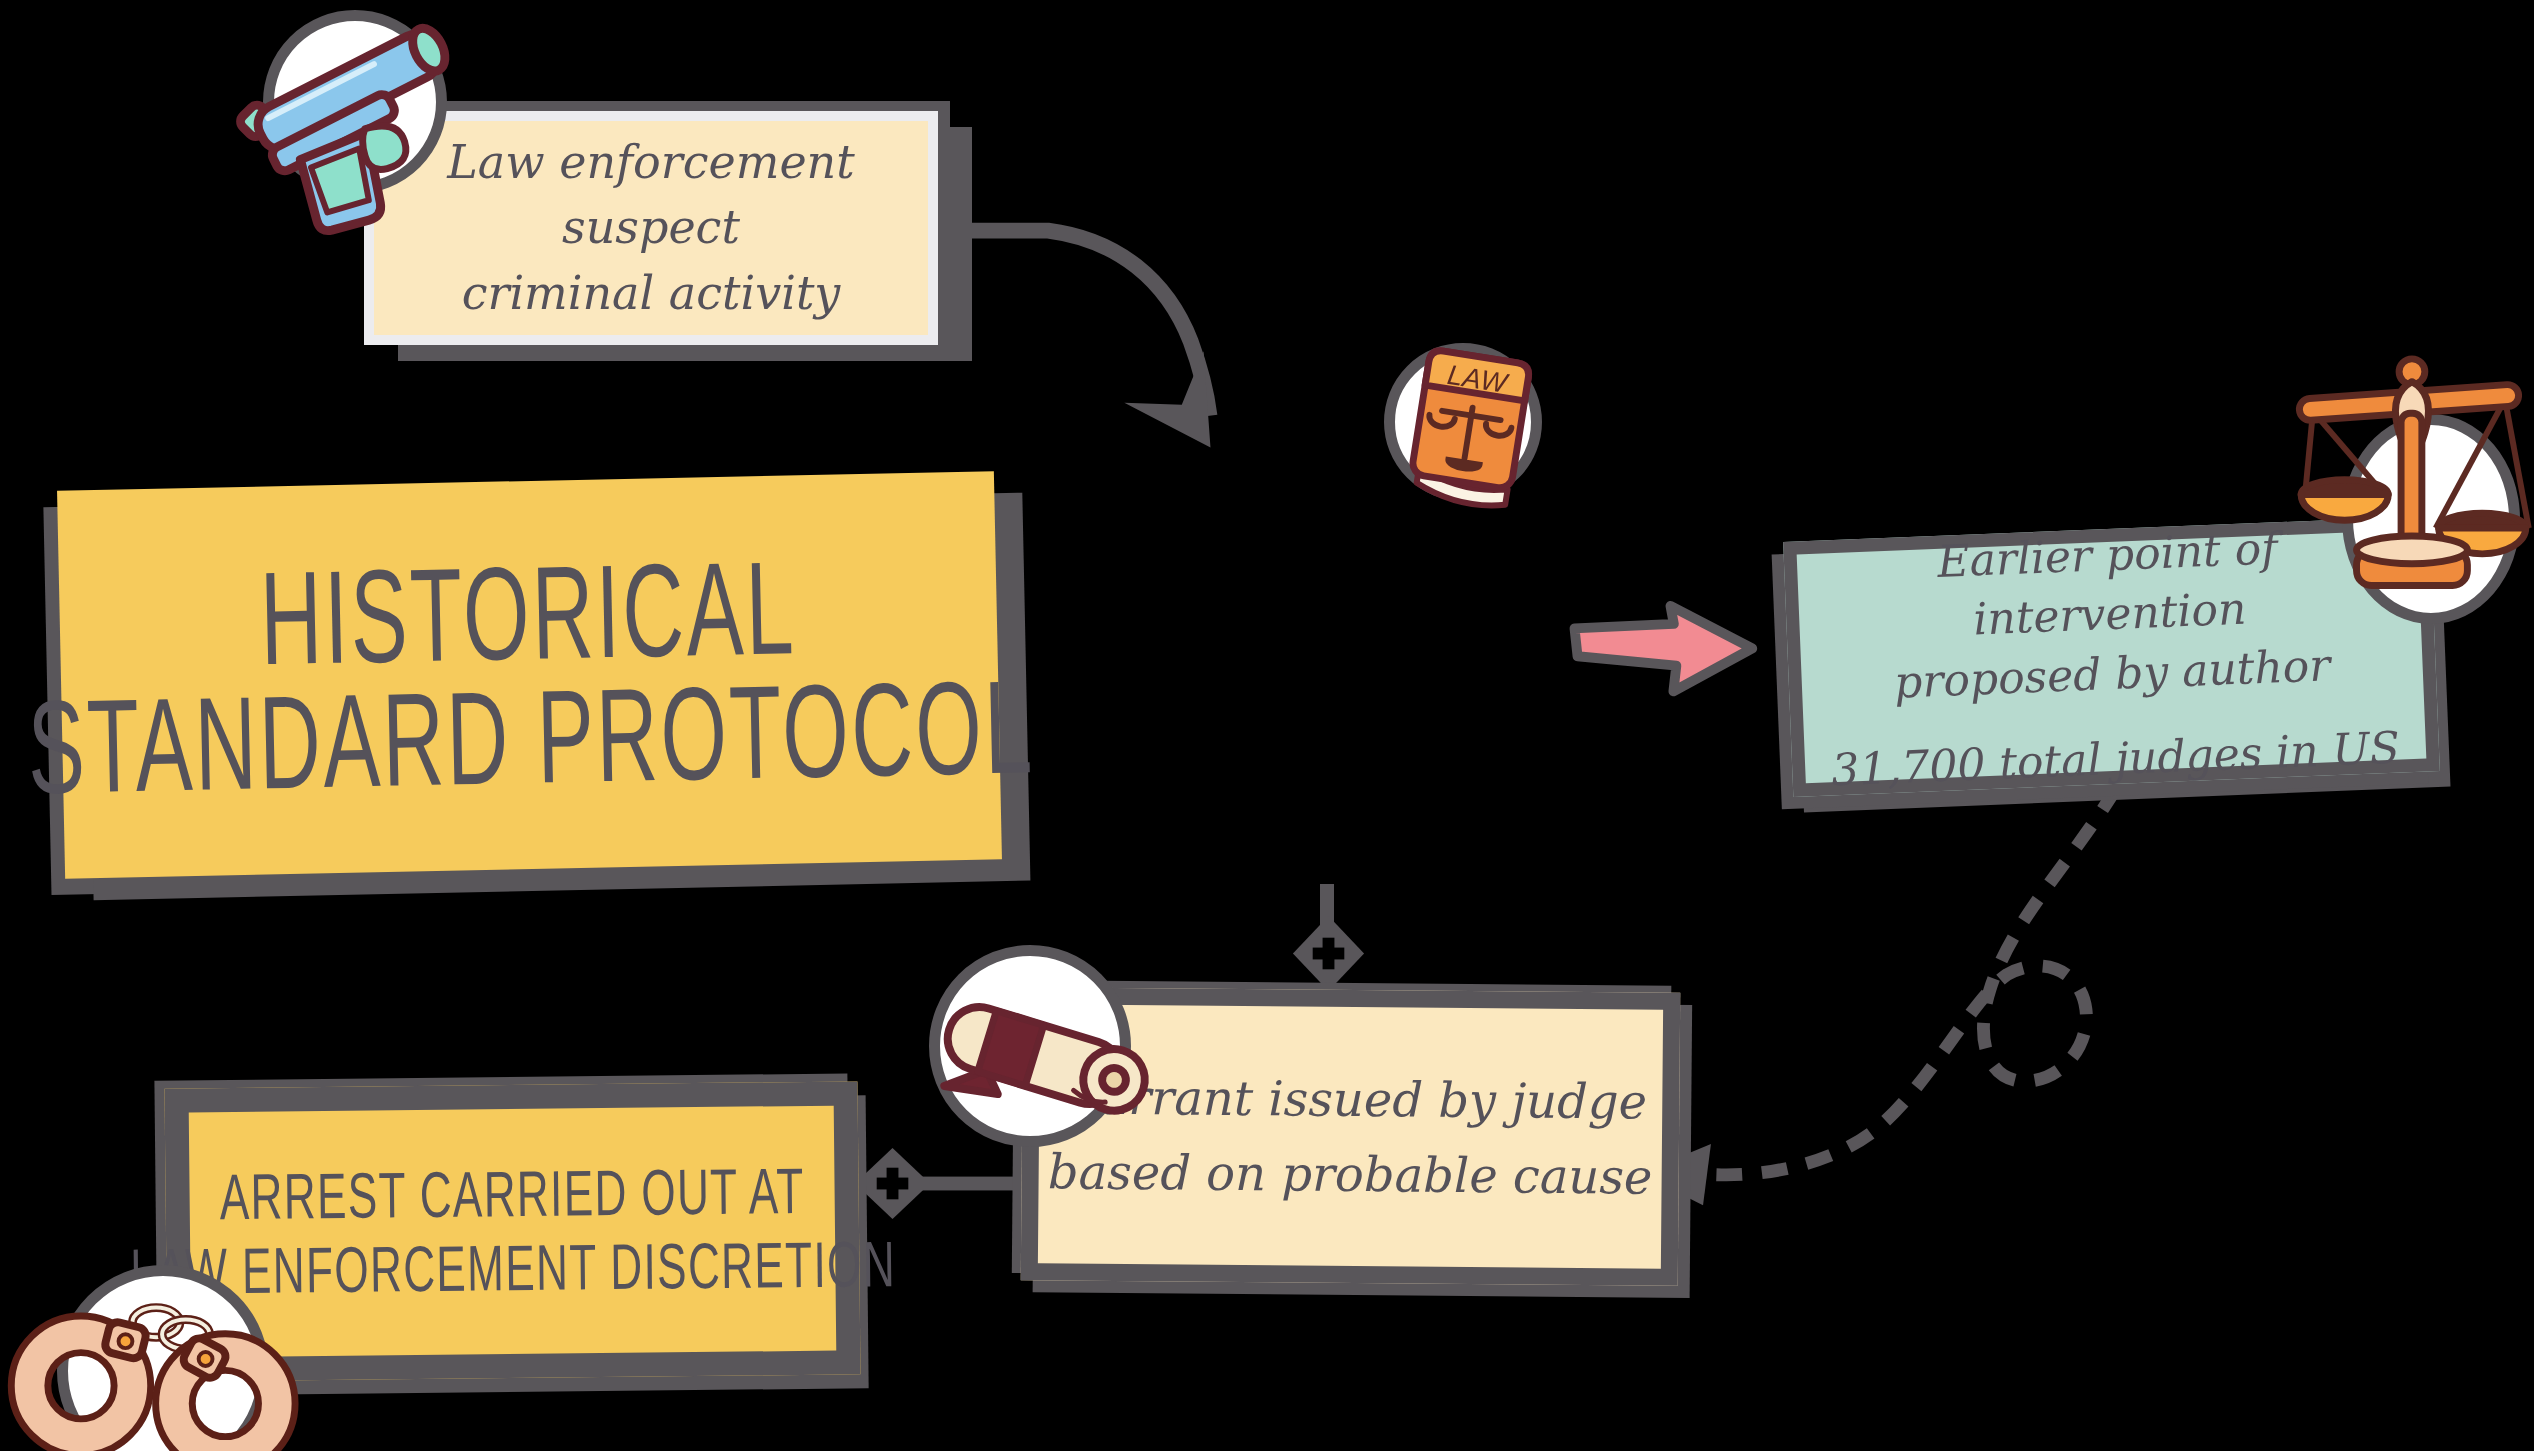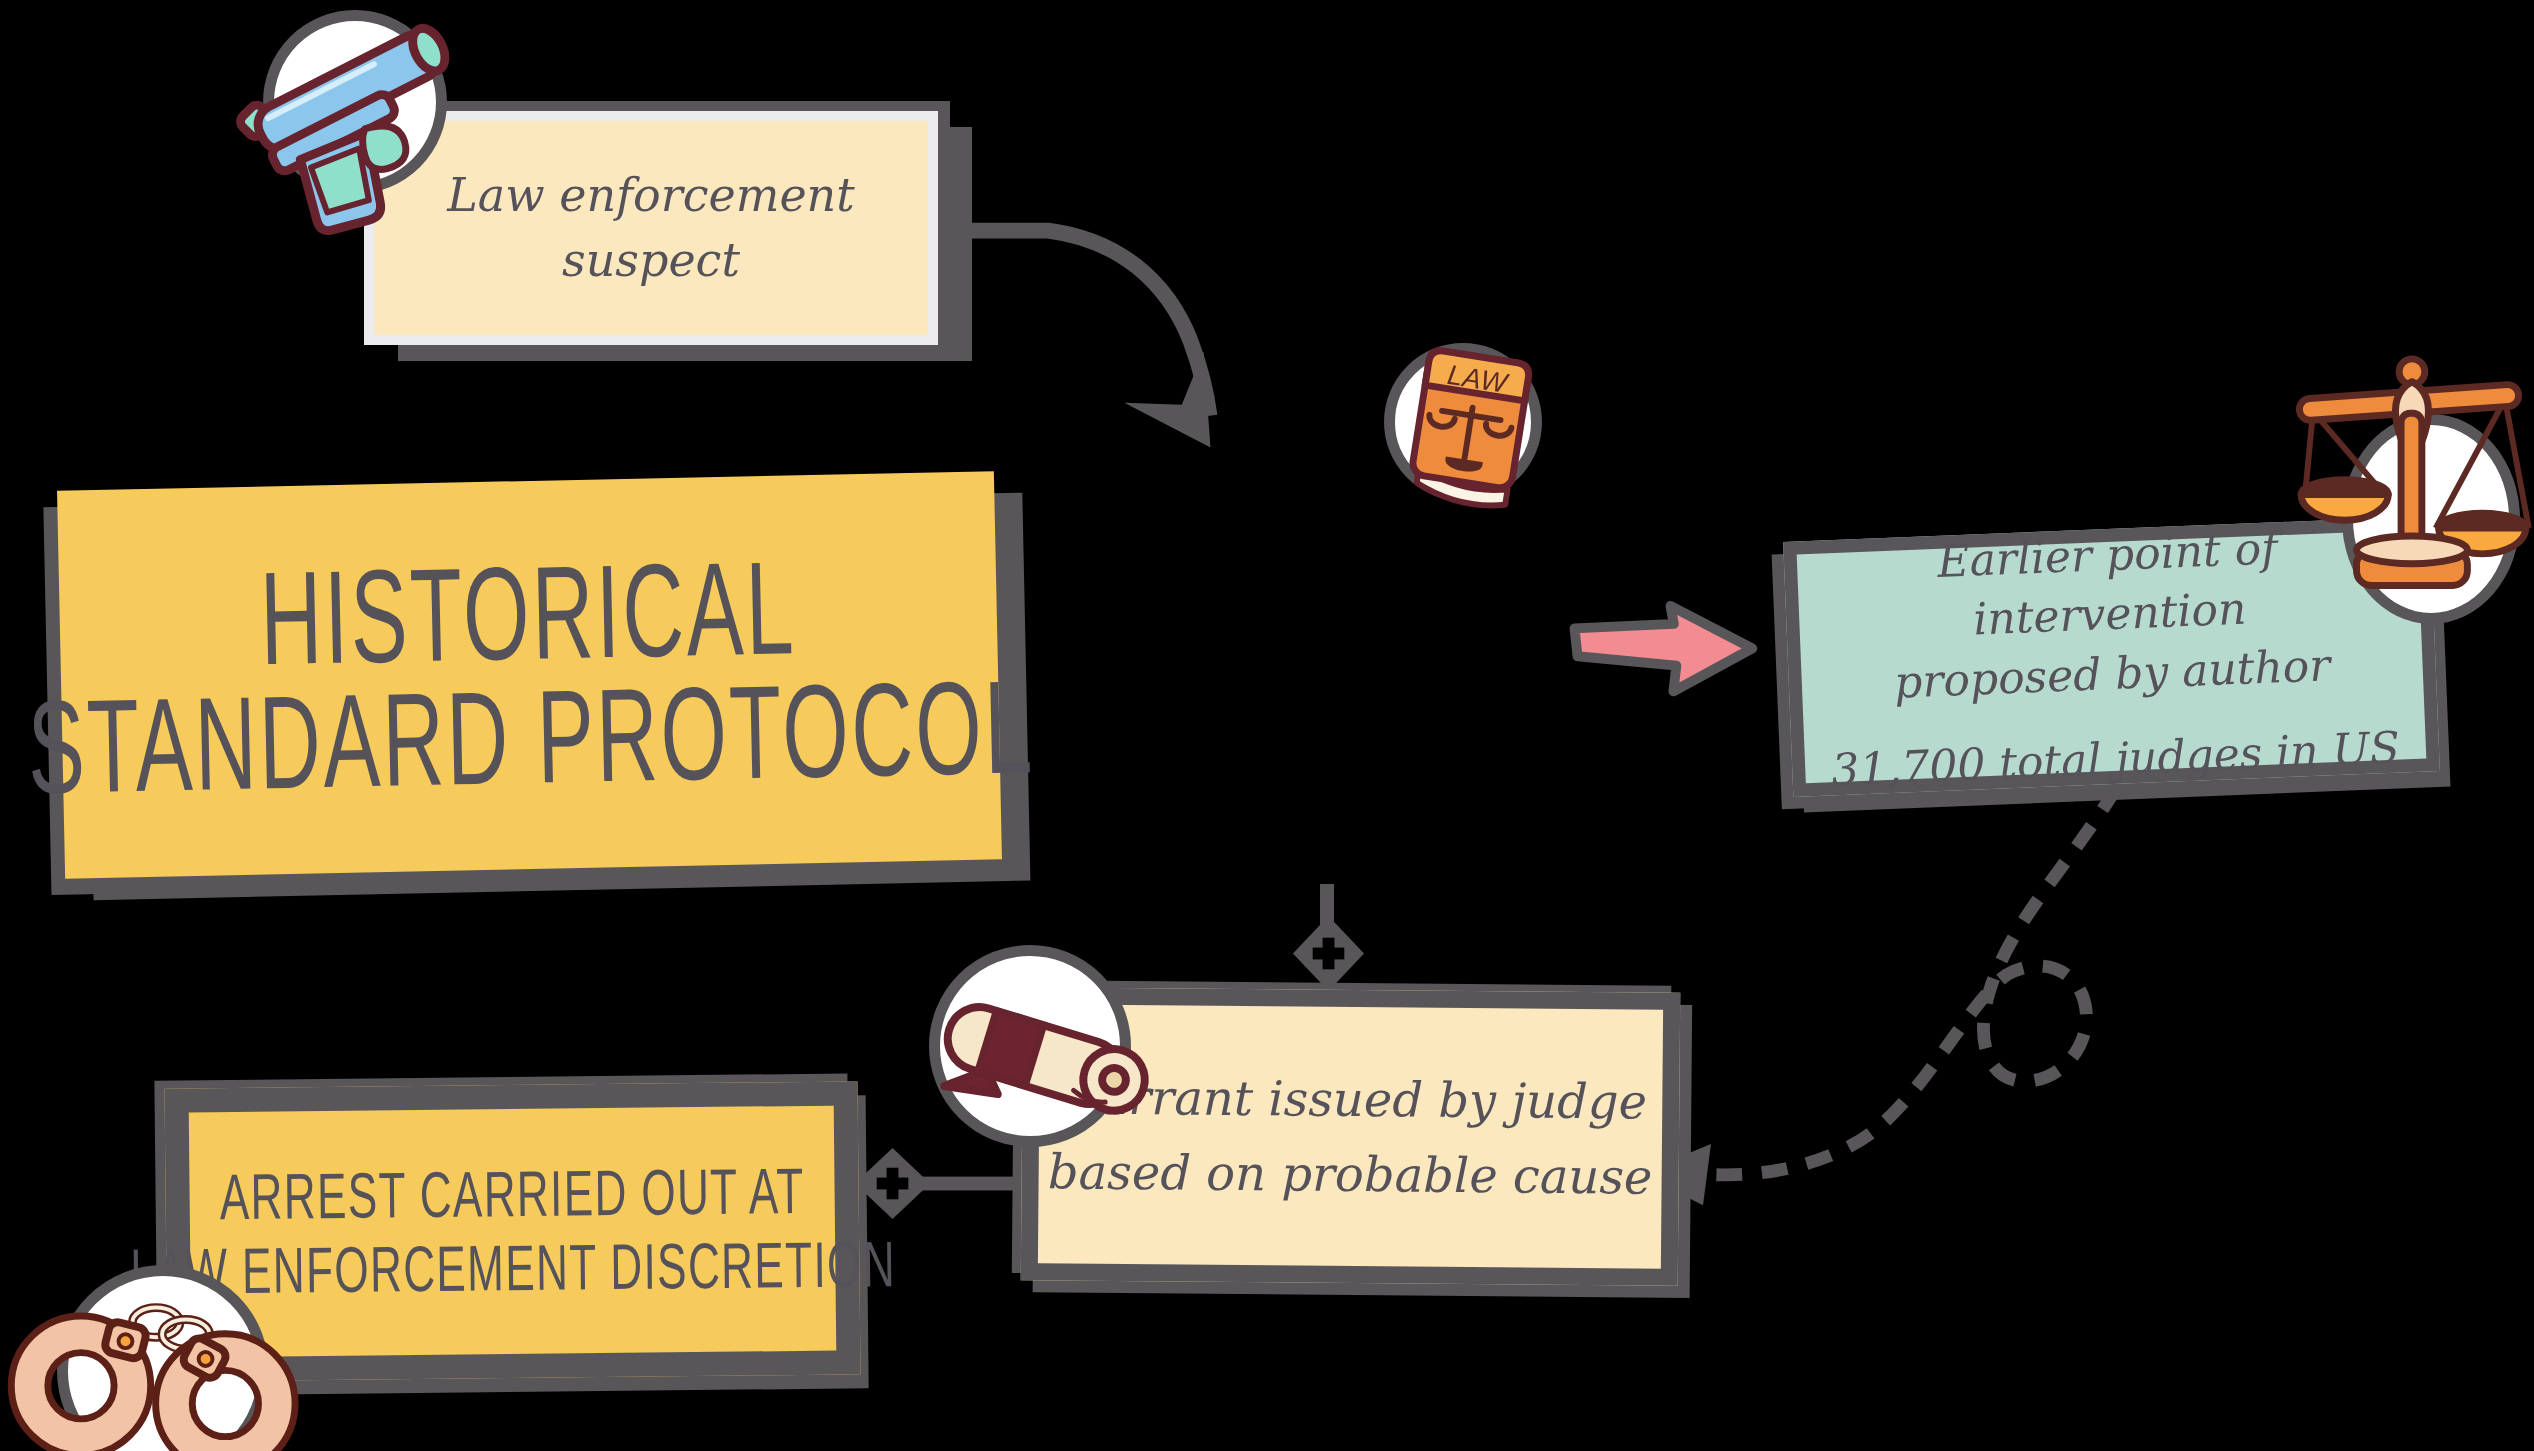--- a/index.html
+++ b/index.html
@@ -79,20 +79,21 @@
 
   <svg class="abs" style="left:851px;top:1143px;" width="168" height="83" viewBox="0 0 170 84">
     <rect x="72" y="34" width="92" height="14" fill="var(--outline)"></rect>
     <polygon points="4,41 42,5 80,41 42,77" fill="var(--outline)"></polygon>
     <rect x="36" y="25" width="12" height="32" fill="var(--background)"></rect>
     <rect x="26" y="35" width="32" height="12" fill="var(--background)"></rect>
   </svg>
 
   <div id="suspect-box" class="node-box">
     <span class="cursive">Law enforcement suspect</span>
+    <span class="cursive">criminal activity</span>
   </div>
 
   <div id="title-box" class="node-box">
     <span class="marker squeeze">HISTORICAL</span>
     <span class="marker squeeze">STANDARD PROTOCOL</span>
   </div>
 
 
   <div id="intervention-box" class="node-box">
     <span class="cursive">Earlier point of intervention</span>

